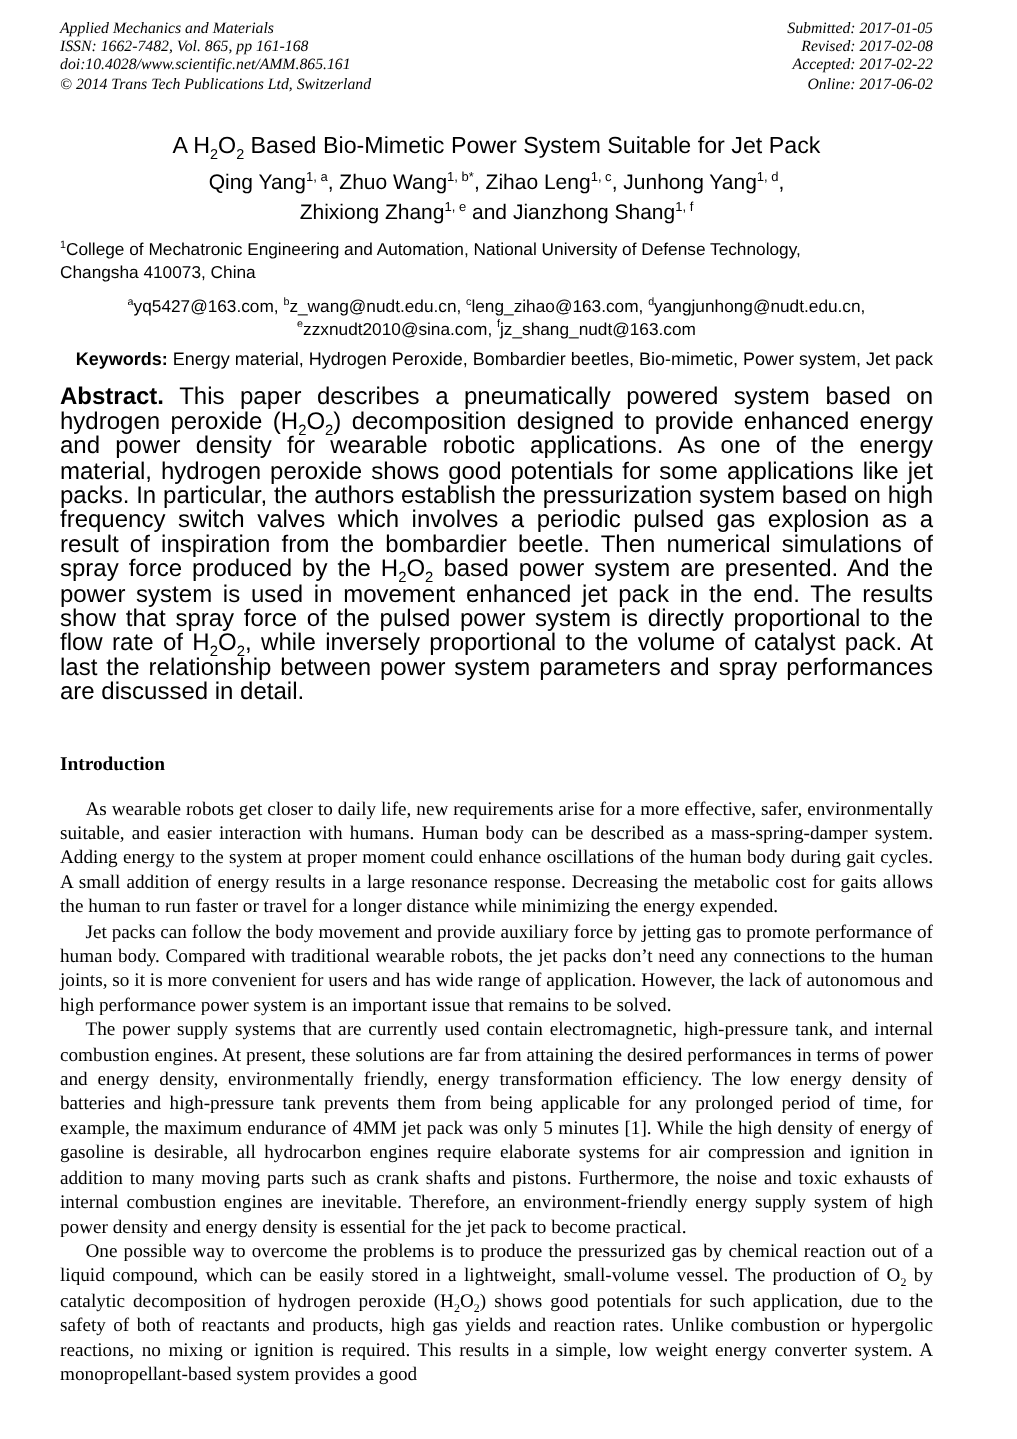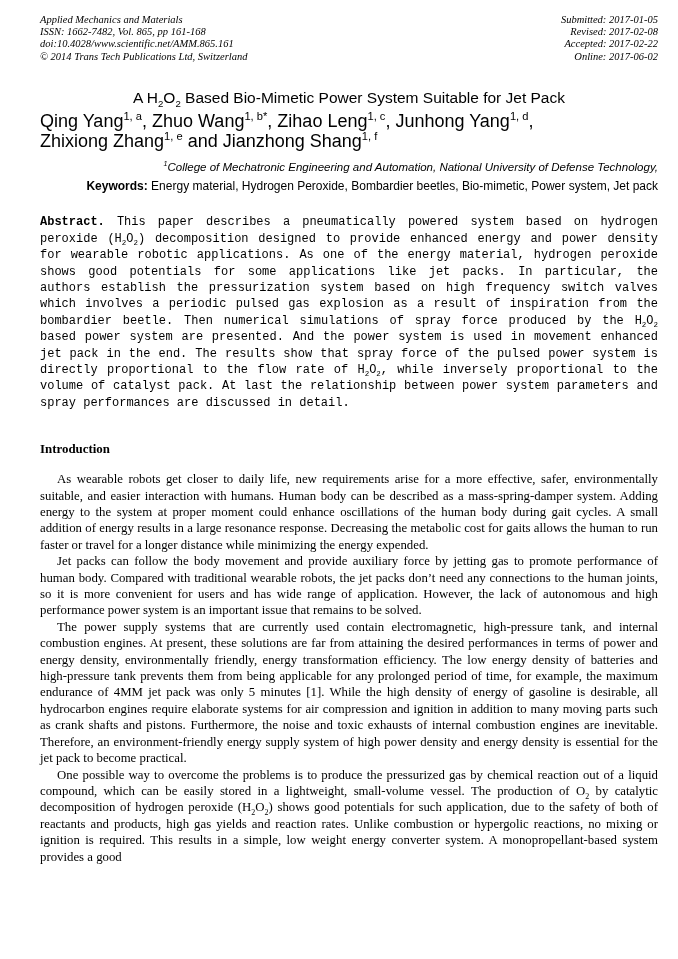--- a/index.html
+++ b/index.html
@@ -3,59 +3,59 @@
 <meta charset="utf-8">
 <style>
   * { margin:0; padding:0; box-sizing:border-box; }
   html, body { background:#ffffff; }
   body {
     width:678px; height:959px; overflow:hidden;
     color:#000000;
   }
   .page {
     width:678px; height:959px;
-    padding:14px 20px 0 40px;
+    padding:14px 56px 0 40px;
     background:#ffffff;
   }
   .masthead {
     display:flex; justify-content:space-between;
     font-family:"Liberation Serif","DejaVu Serif",serif;
     font-style:italic; font-size:10.5px; line-height:12.2px;
   }
   .mast-right { text-align:right; }
   .paper-title {
     margin-top:25px; text-align:center;
     font-family:"Liberation Sans","DejaVu Sans",sans-serif;
     font-weight:normal; font-size:15.5px; line-height:19px;
   }
   .authors {
-    margin-top:4px; 
+    margin-top:4px; text-align:center;
     font-family:"Liberation Sans","DejaVu Sans",sans-serif;
-    font-size:18px; line-height:20px;
+    font-size:14px; line-height:20px;
   }
   .affiliation {
-    margin-top:9px; text-align:right;
+    margin-top:9px; text-align:left;
     font-family:"Liberation Sans","DejaVu Sans",sans-serif;
-    font-size:11.5px; line-height:15px;font-style:italic;
+    font-size:11.5px; line-height:15px;
   }
   .emails {
     margin-top:8px; text-align:center;
     font-family:"Liberation Sans","DejaVu Sans",sans-serif;
     font-size:11.5px; line-height:15px;
   }
   .keywords {
     margin-top:4px;
     font-family:Liberation Sans, sans-serif;
     font-size:12px; line-height:15.5px; text-align:right;
   }
   .keywords .kw-label { font-weight:bold; }
   .abstract {
-    margin-top:20px;
-    font-family:Liberation Mono, monospace;
-    font-size:12px; line-height:16.4px; text-align:justify;
+    margin-top:10px;
+    font-family:Liberation Sans, sans-serif;
+    font-size:16px; line-height:16.4px; text-align:justify;
   }
   .abstract .abs-label { font-weight:bold; }
   .section-heading {
     margin-top:30px;
     font-family:Liberation Serif, serif;
     font-weight:bold; font-size:12.9px; line-height:17px;
   }
   .intro-body { margin-top:13px; }
   .body-para {
     font-family:"Liberation Serif","DejaVu Serif",serif;
@@ -87,22 +87,27 @@
 
   <h1 class="paper-title">A H<sub>2</sub>O<sub>2</sub> Based Bio-Mimetic Power System Suitable for Jet Pack</h1>
 
   <div class="authors">
     <div>Qing Yang<sup>1, a</sup>, Zhuo Wang<sup>1, b*</sup>, Zihao Leng<sup>1, c</sup>, Junhong Yang<sup>1, d</sup>,</div>
     <div>Zhixiong Zhang<sup>1, e</sup> and Jianzhong Shang<sup>1, f</sup></div>
   </div>
 
   <div class="affiliation">
     <div><sup>1</sup>College of Mechatronic Engineering and Automation, National University of Defense Technology,</div>
+    <div>Changsha 410073, China</div>
   </div>
 
+  <div class="emails">
+    <div><sup>a</sup>yq5427@163.com, <sup>b</sup>z_wang@nudt.edu.cn, <sup>c</sup>leng_zihao@163.com, <sup>d</sup>yangjunhong@nudt.edu.cn,</div>
+    <div><sup>e</sup>zzxnudt2010@sina.com, <sup>f</sup>jz_shang_nudt@163.com</div>
+  </div>
 
   <p class="keywords"><span class="kw-label">Keywords:</span><span> Energy material, Hydrogen Peroxide, Bombardier beetles, Bio-mimetic, Power system, Jet pack</span></p>
 
   <p class="abstract"><span class="abs-label">Abstract.</span><span> This paper describes a pneumatically powered system based on hydrogen peroxide (H<sub>2</sub>O<sub>2</sub>) decomposition designed to provide enhanced energy and power density for wearable robotic applications. As one of the energy material, hydrogen peroxide shows good potentials for some applications like jet packs. In particular, the authors establish the pressurization system based on high frequency switch valves which involves a periodic pulsed gas explosion as a result of inspiration from the bombardier beetle. Then numerical simulations of spray force produced by the H<sub>2</sub>O<sub>2</sub> based power system are presented. And the power system is used in movement enhanced jet pack in the end. The results show that spray force of the pulsed power system is directly proportional to the flow rate of H<sub>2</sub>O<sub>2</sub>, while inversely proportional to the volume of catalyst pack. At last the relationship between power system parameters and spray performances are discussed in detail.</span></p>
 
   <h2 class="section-heading">Introduction</h2>
 
   <div class="intro-body">
     <p class="body-para">As wearable robots get closer to daily life, new requirements arise for a more effective, safer, environmentally suitable, and easier interaction with humans. Human body can be described as a mass-spring-damper system. Adding energy to the system at proper moment could enhance oscillations of the human body during gait cycles. A small addition of energy results in a large resonance response. Decreasing the metabolic cost for gaits allows the human to run faster or travel for a longer distance while minimizing the energy expended.</p>
     <p class="body-para">Jet packs can follow the body movement and provide auxiliary force by jetting gas to promote performance of human body. Compared with traditional wearable robots, the jet packs don’t need any connections to the human joints, so it is more convenient for users and has wide range of application. However, the lack of autonomous and high performance power system is an important issue that remains to be solved.</p>

